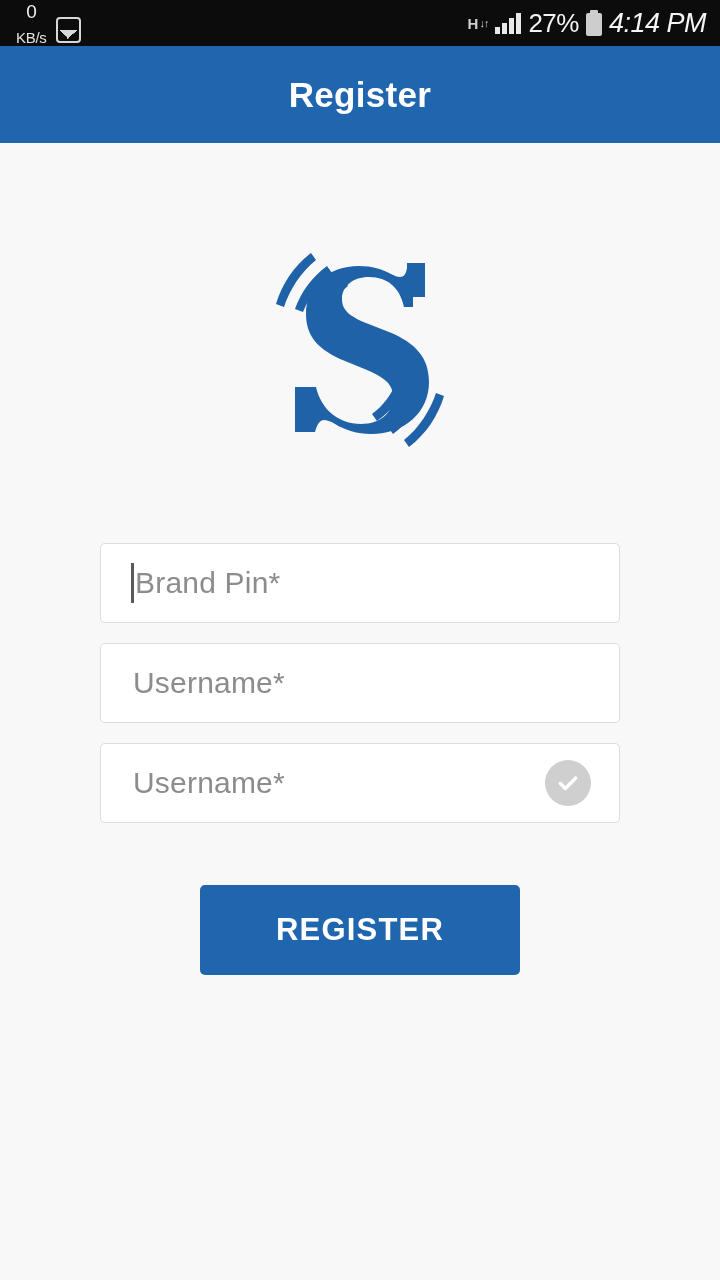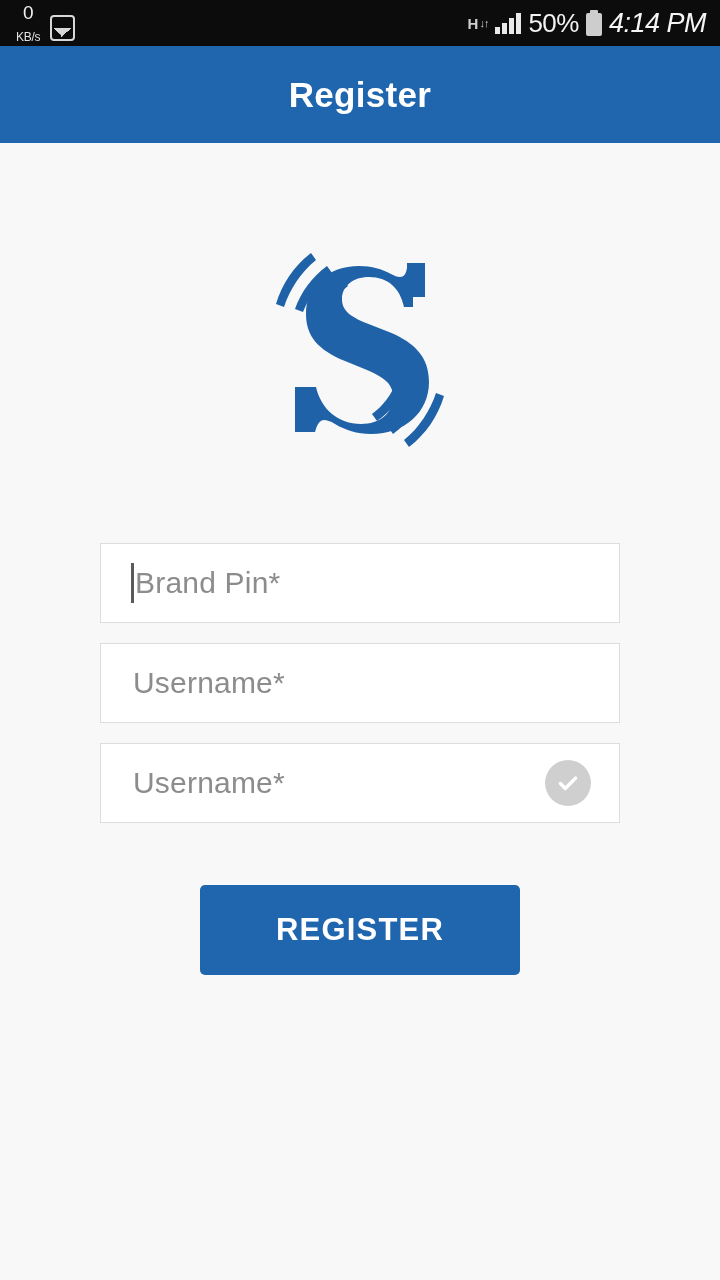--- a/index.html
+++ b/index.html
@@ -13,21 +13,21 @@
 
   
   .statusbar {
     height:46px; background:#0c0c0c; color:#e8e8e8;
     display:flex; align-items:center; justify-content:space-between;
     padding:0 14px 0 16px;
   }
   .sb-left { display:flex; align-items:flex-end; gap:10px; }
   .netspeed { display:flex; flex-direction:column; align-items:center; line-height:1; }
   .netspeed .num { font-size:19px; color:#f0f0f0; letter-spacing:-0.5px; }
-  .netspeed .unit { font-size:12px; color:#e2e2e2; margin-top:9px; letter-spacing:-0.3px; }
+  .netspeed .unit { font-size:15px; color:#e2e2e2; margin-top:9px; letter-spacing:-0.3px; }
   .photo-icon {
     width:25px; height:26px; border:2.5px solid #d8d8d8; border-radius:4px;
     position:relative; overflow:hidden; margin-bottom:2px;
   }
   .photo-icon::after {
     content:""; position:absolute; bottom:2px; left:2px; right:2px; height:9px;
     background:
       linear-gradient(to top right, transparent 48%, #d8d8d8 49%) left bottom / 55% 100% no-repeat,
       linear-gradient(to top left, transparent 48%, #d8d8d8 49%) right bottom / 60% 100% no-repeat;
   }
@@ -54,21 +54,21 @@
 
   
   .content { padding:0; }
 
   .logo-wrap { display:flex; justify-content:center; padding-top:92px; }
   .logo { width:190px; height:230px; }
 
   .form { padding:0 100px; margin-top:78px; }
   .field {
     position:relative; height:80px; background:#ffffff;
-    border:1px solid #dddddd; border-radius:0;
+    border:1px solid #dddddd; border-radius:5px;
     display:flex; align-items:center; margin-bottom:20px;
   }
   .field .caret {
     width:3px; height:40px; background:#5a5a5a; margin-left:30px; margin-right:1px;
   }
   .field .ph {
     font-size:30px; color:#8c8c8c; font-weight:400; letter-spacing:0.2px;
   }
   .field.focused .ph { margin-left:0; }
   .field .ph.indent { margin-left:32px; }
@@ -103,21 +103,21 @@
       <div class="hspa">
         <span class="h">H</span>
         <span class="arrows">↓↑</span>
       </div>
       <div class="signal">
         <i></i>
           <i></i>
           <i></i>
           <i></i>
       </div>
-      <span class="battpct">50%</span>
+      <span class="battpct">27%</span>
       <div class="battery">
         <div class="cap"></div>
           <div class="body"></div>
       </div>
       <span class="clock">4:14 PM</span>
     </div>
   </div>
 
   <div class="appbar">
     <h1>Register</h1>

